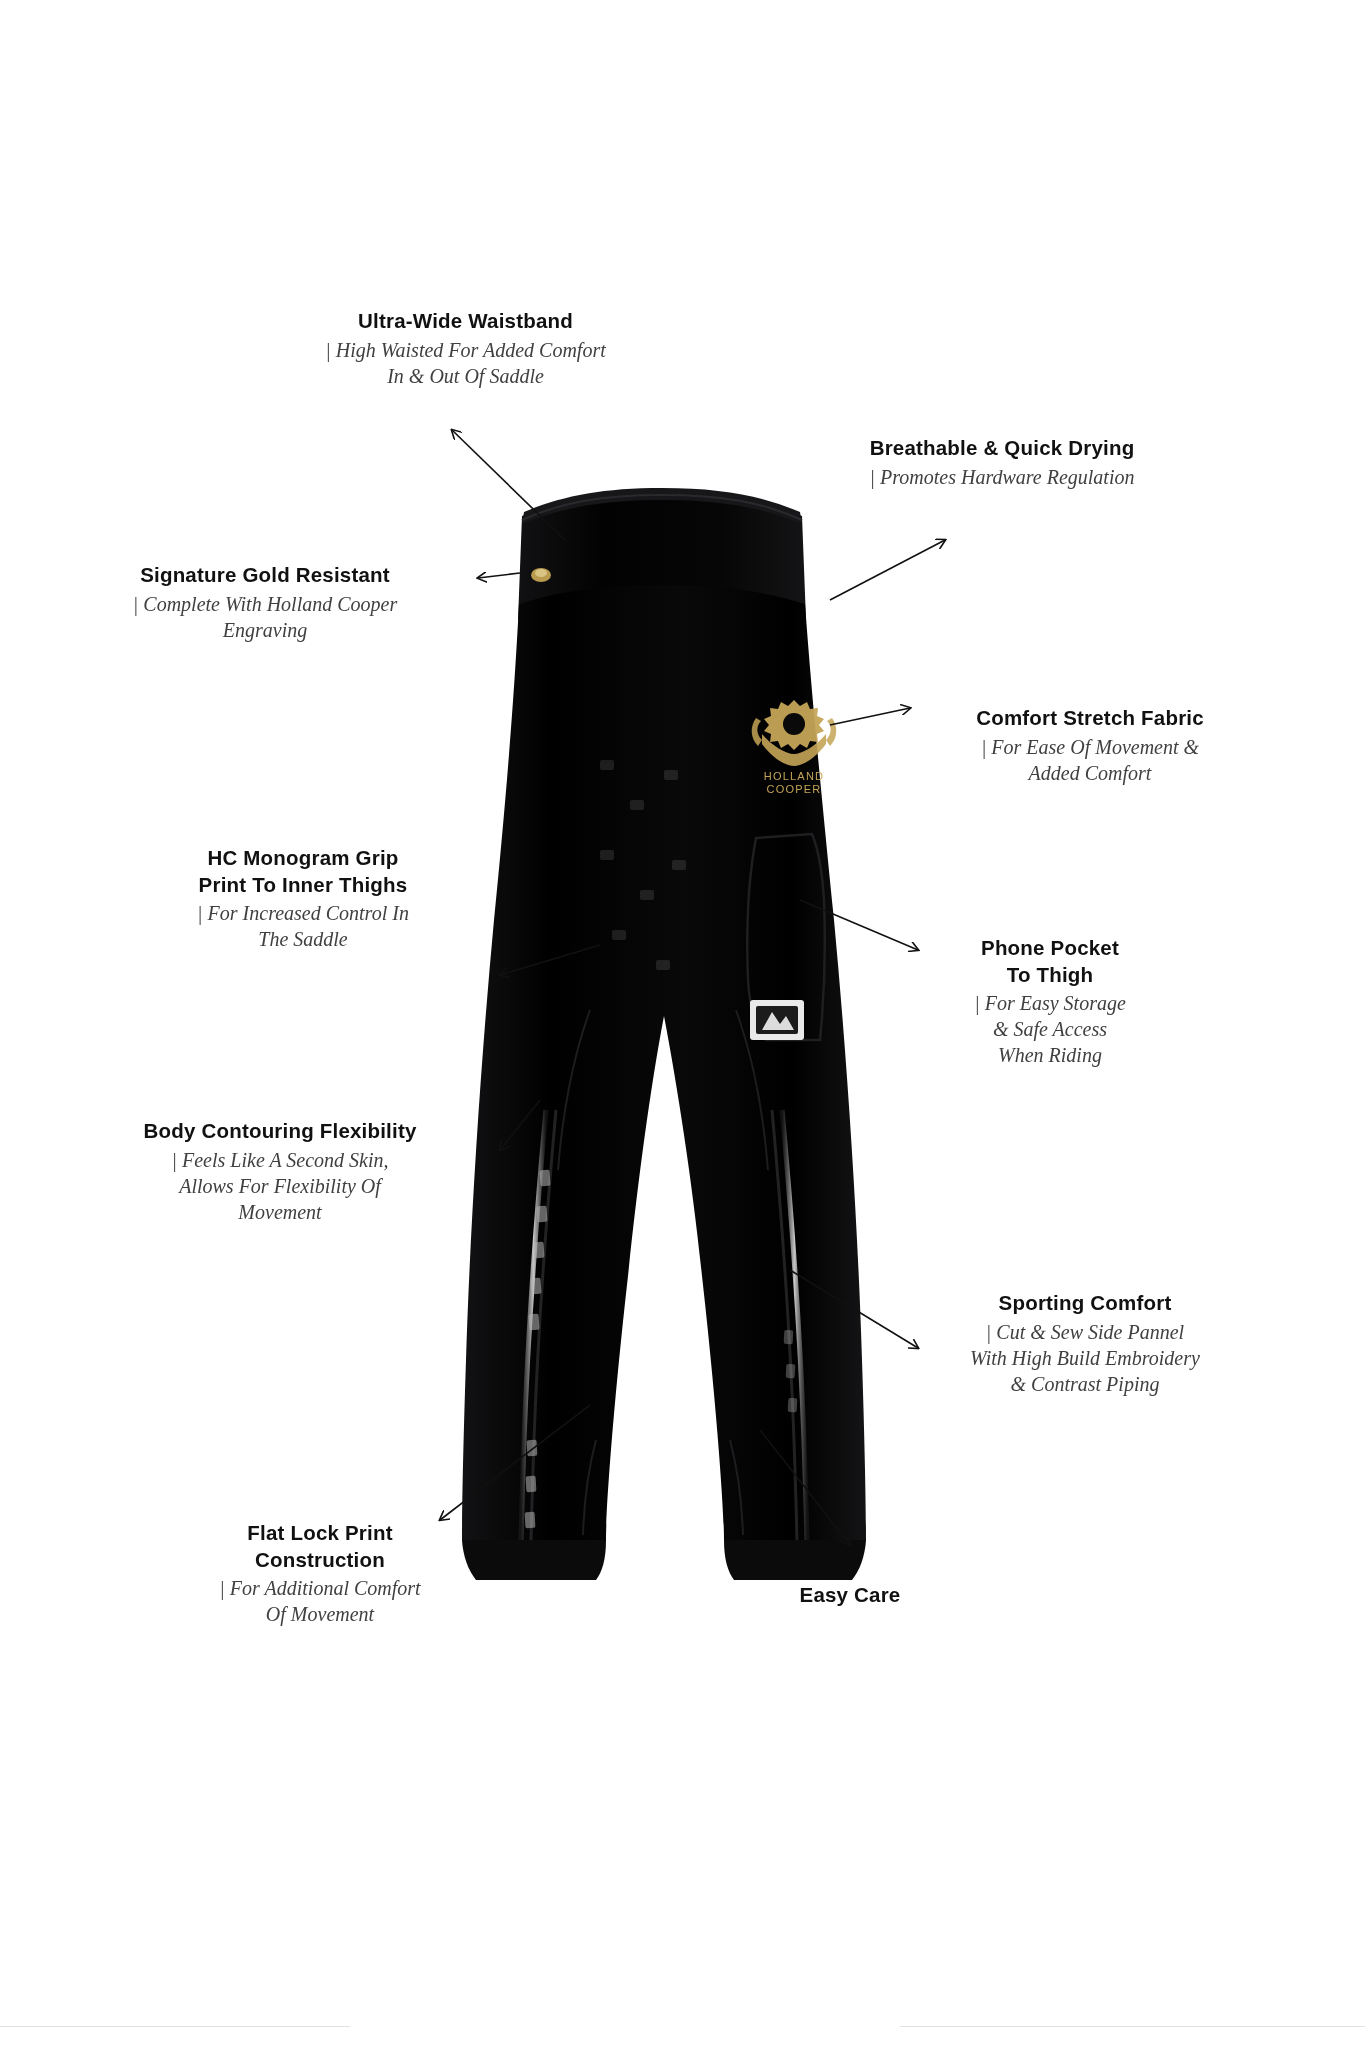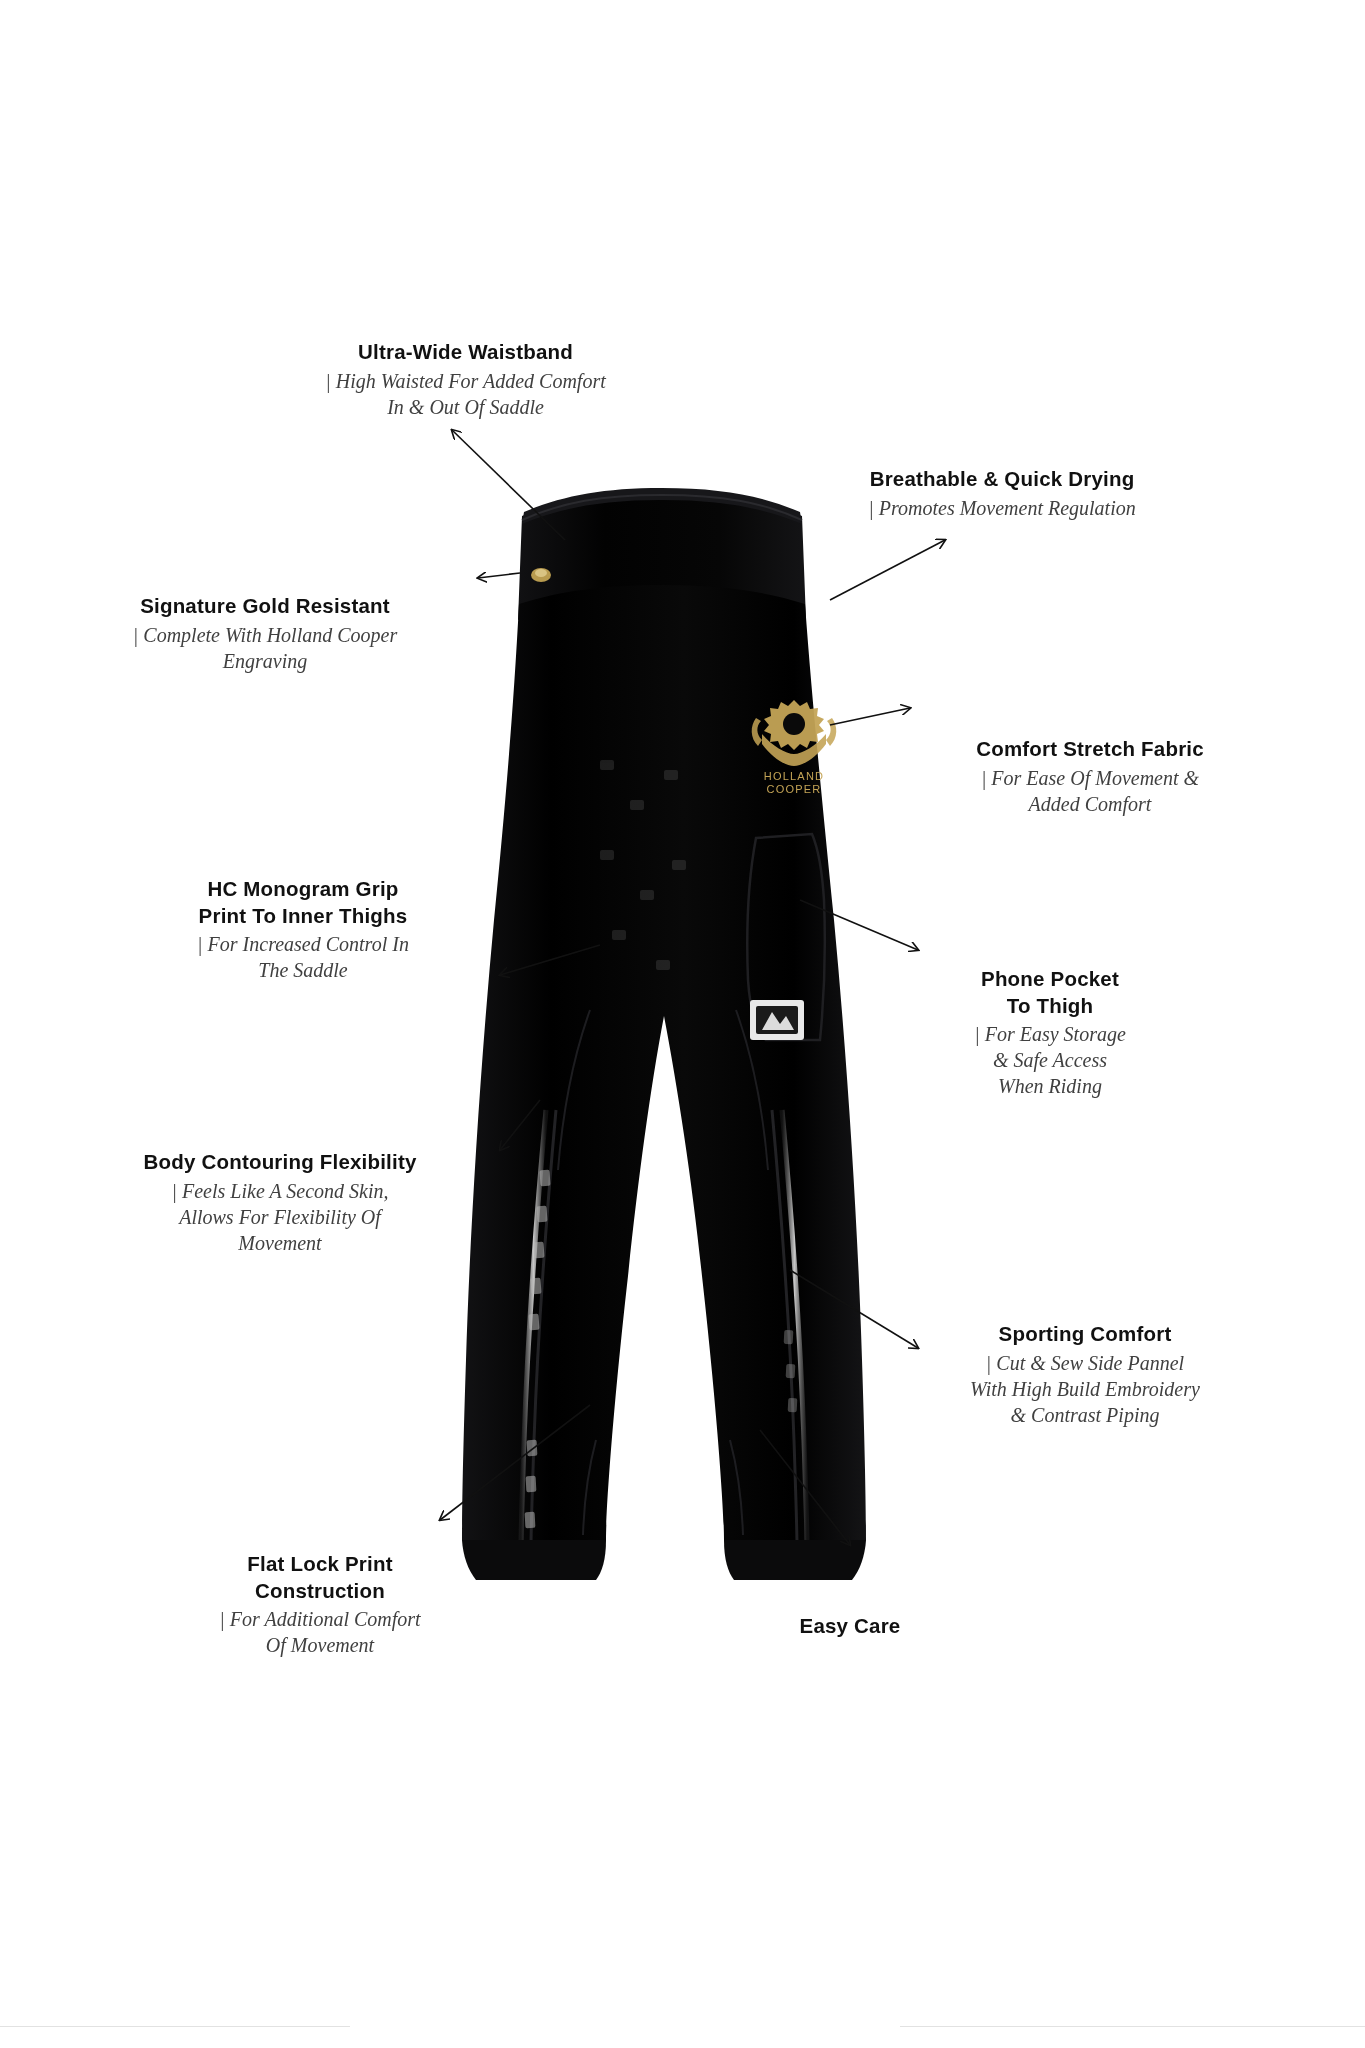--- a/index.html
+++ b/index.html
@@ -16,21 +16,20 @@
     width: 1365px;
     height: 2048px;
     background: #ffffff;
     overflow: hidden;
   }
 
   
   .callout {
     position: absolute;
     width: 420px;
-    margin-top: 31px;
   }
   .callout .c-title {
     font-family: "Liberation Sans", sans-serif;
     font-weight: bold;
     font-size: 20.5px;
     line-height: 1.30;
     letter-spacing: 0.2px;
     color: #111111;
     white-space: pre-line;
   }
@@ -243,21 +242,21 @@
   </svg>
 
   <div class="callout align-center" style="left:238px; top:308px; width:455px;">
     <div class="c-title">Ultra-Wide Waistband</div>
     <div class="c-sub">| High Waisted For Added Comfort
 In &amp; Out Of Saddle</div>
   </div>
 
   <div class="callout align-center" style="left:812px; top:435px; width:380px;">
     <div class="c-title">Breathable &amp; Quick Drying</div>
-    <div class="c-sub">| Promotes Movement Regulation</div>
+    <div class="c-sub">| Promotes Hardware Regulation</div>
   </div>
 
   <div class="callout align-center" style="left:40px; top:562px; width:450px;">
     <div class="c-title">Signature Gold Resistant</div>
     <div class="c-sub">| Complete With Holland Cooper
 Engraving</div>
   </div>
 
   <div class="callout align-center" style="left:890px; top:705px; width:400px;">
     <div class="c-title">Comfort Stretch Fabric</div>

